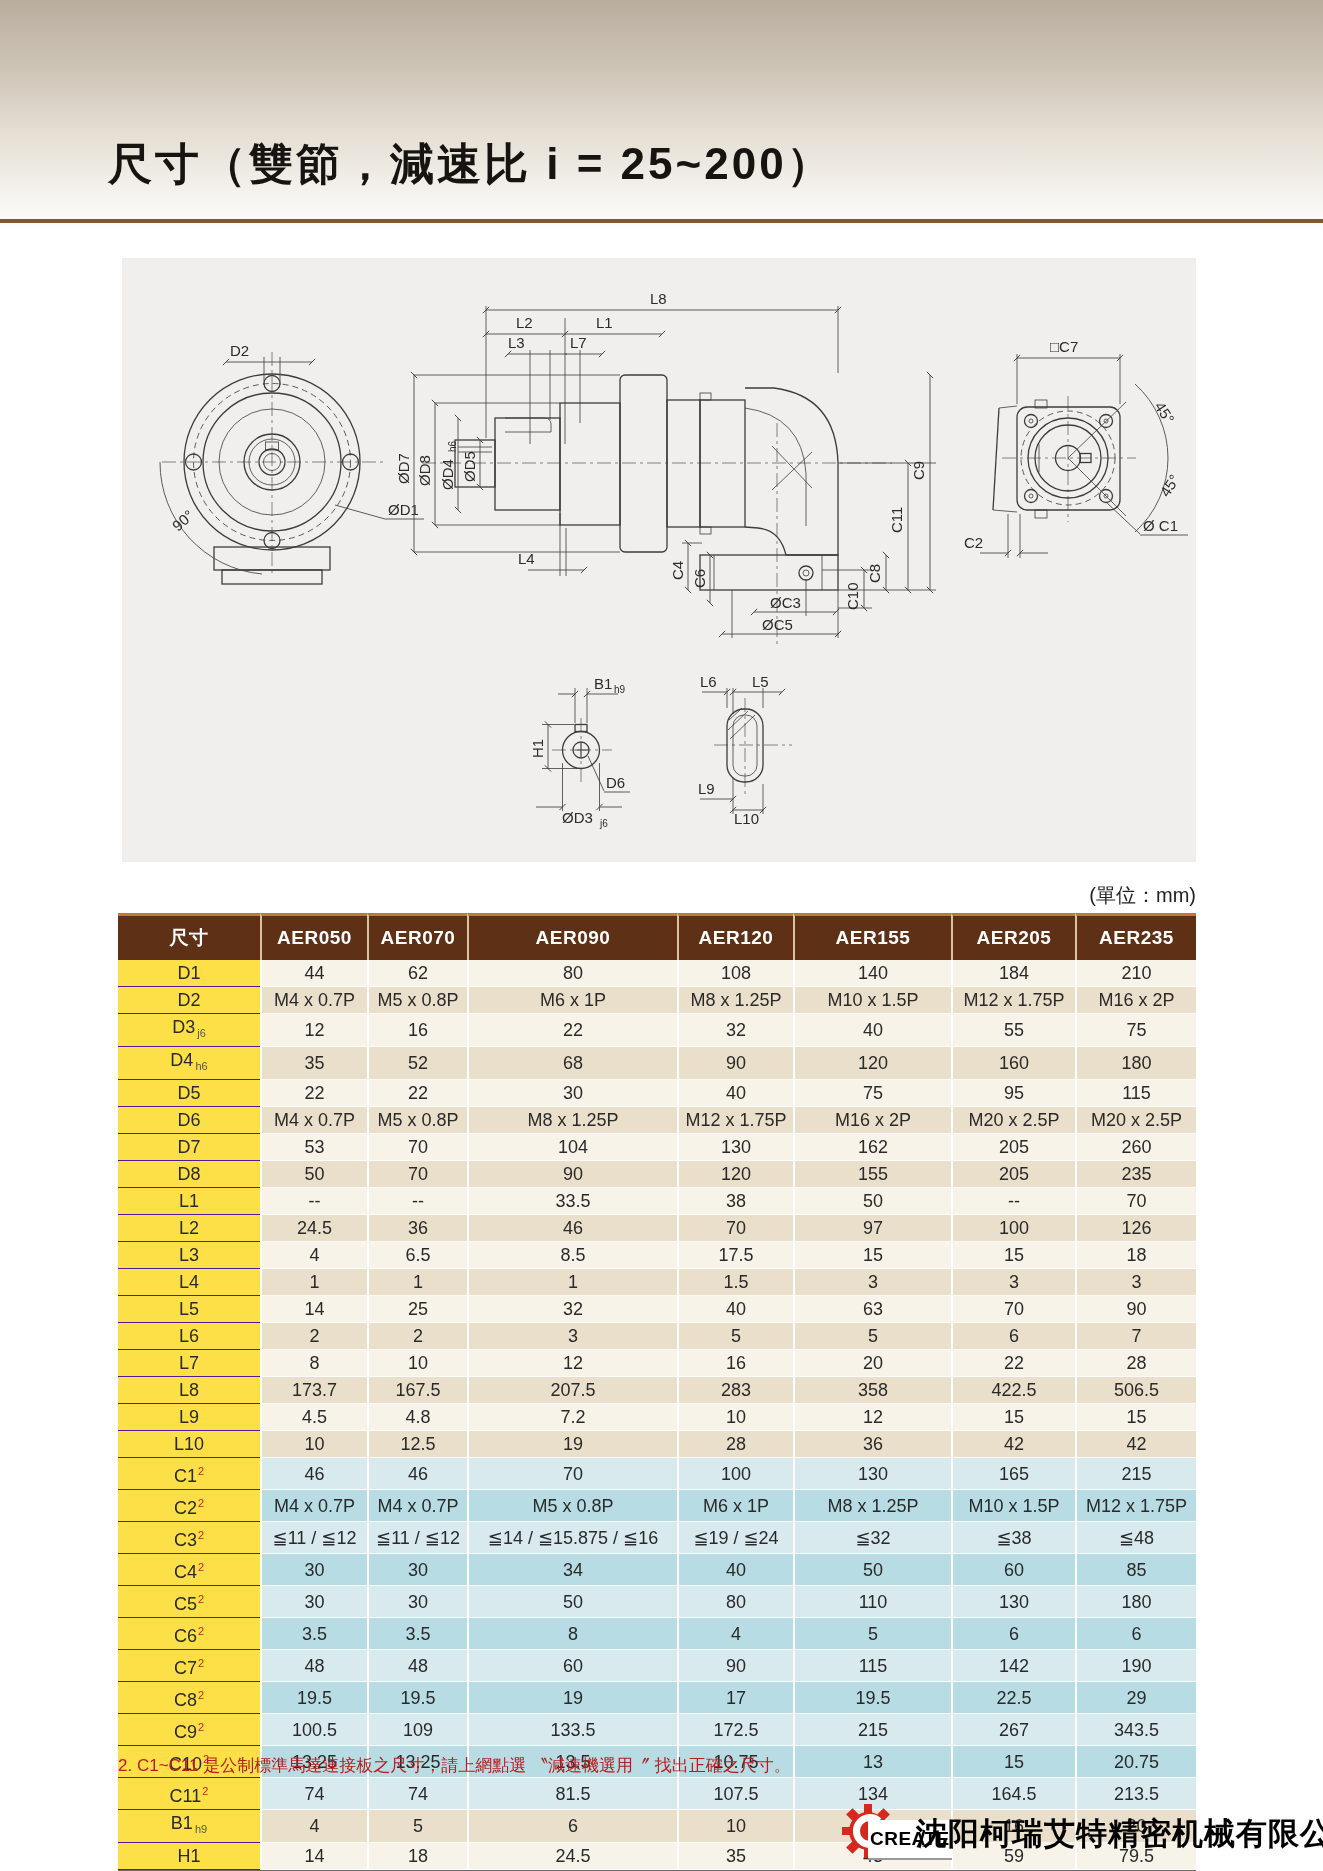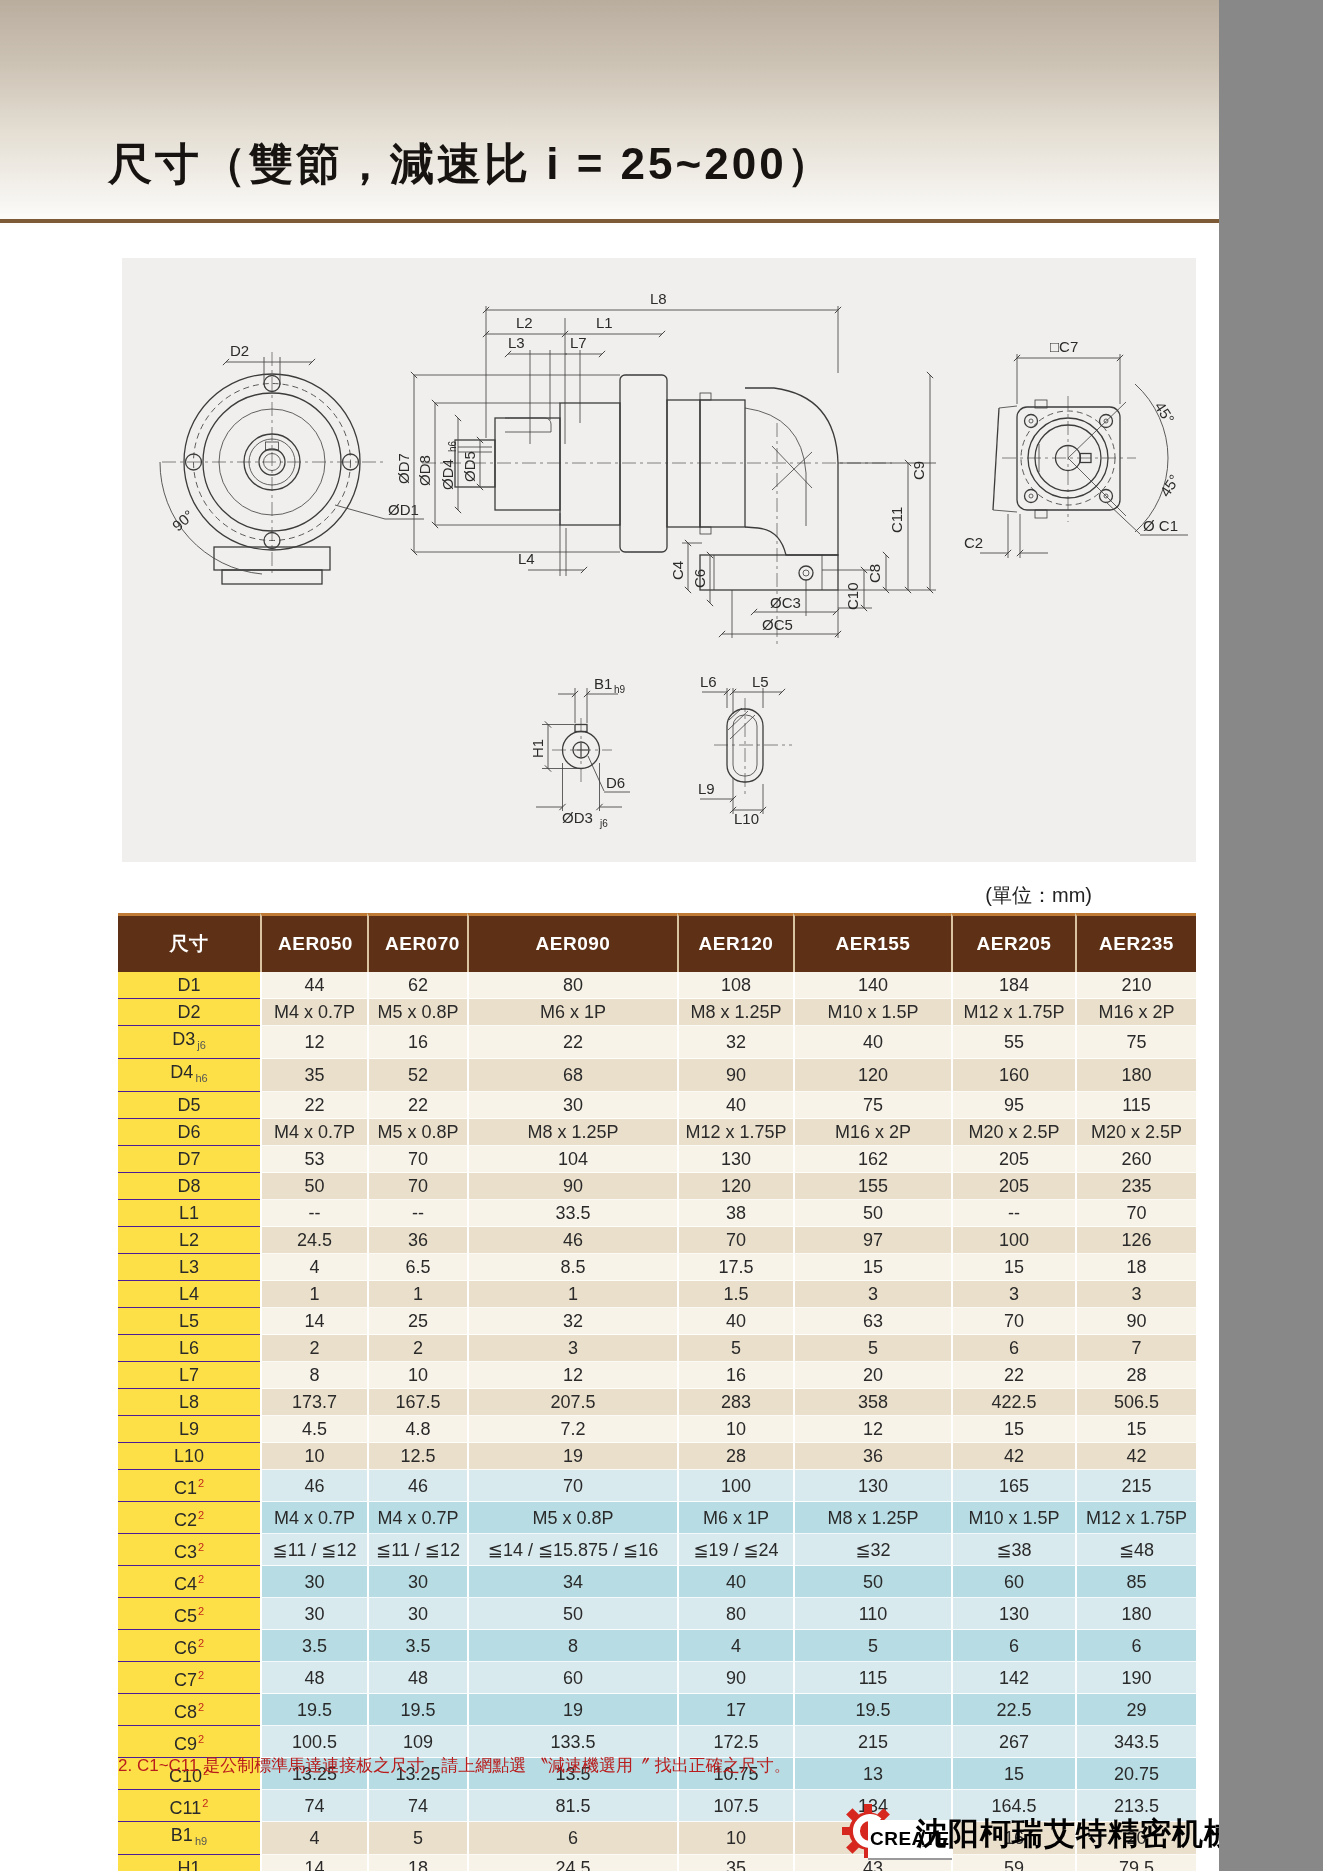--- a/index.html
+++ b/index.html
@@ -1,28 +1,28 @@
 <!DOCTYPE html>
 <html><head>
 <meta charset="utf-8">
 <style>
   html,body{margin:0;padding:0;background:#888;}
-  .page{position:relative;width:1219px;height:1871px;background:#ffffff;overflow:hidden;
+  .page{position:relative;width:1323px;height:1871px;background:#ffffff;overflow:hidden;
         font-family:"Liberation Sans", sans-serif;color:#222;}
   .topband{position:absolute;left:0;top:0;width:1323px;height:232px;
         background:linear-gradient(180deg,#b9ad9e 0%,#cdc3b5 28%,#e5dfd4 58%,#ffffff 100%);}
   .title{position:absolute;left:108px;top:106px;font-size:44px;font-weight:bold;color:#171310;
         letter-spacing:3px;white-space:nowrap;}
   .rule{position:absolute;left:0;top:219px;width:1323px;height:0;border-top:4px solid #7c5a35;}
   .drawing-panel{position:absolute;left:122px;top:258px;width:1074px;height:604px;background:#f0efed;}
   .unit-note{position:absolute;top:882px;right:127px;font-size:20px;color:#222;}
   .table-wrap{position:absolute;left:118px;top:913px;width:1078px;}
   table{border-collapse:separate;border-spacing:0;table-layout:fixed;width:1078px;border-bottom:3px solid #6b6b6b;}
   th{height:24px;background:#5e3117;border-top:3px solid #bf7b35;color:#fff;font-size:19px;
-     font-weight:bold;text-align:center;letter-spacing:.5px;padding:16px;line-height:24px;}
+     font-weight:bold;text-align:center;letter-spacing:.5px;padding:10px;line-height:24px;}
   th + th{border-left:2px solid #d9c3a0;margin-top:37px;}
   td{height:26px;line-height:26px;text-align:center;font-size:18px;color:#2a2a2a;padding:0;
      white-space:nowrap;overflow:hidden;}
   td.label{background:#fde047;border-bottom:1px solid #4c1d95;}
   td.val{border-left:2px solid #fff;border-bottom:1px solid rgba(255,255,255,.85);}
   .beige-light{background:#f8f3e9}.beige-dark{background:#eadfcb}
   .blue-light{background:#d9eaee}.blue-dark{background:#b7dce3}
   .sub{font-size:11px;color:#555;vertical-align:-4px;margin-left:2px;}
   .sup{font-size:11px;color:#c2281c;vertical-align:7px;margin-left:1px;}
   .footnote{position:absolute;left:118px;top:1754px;font-size:17px;color:#b91c1c;}

